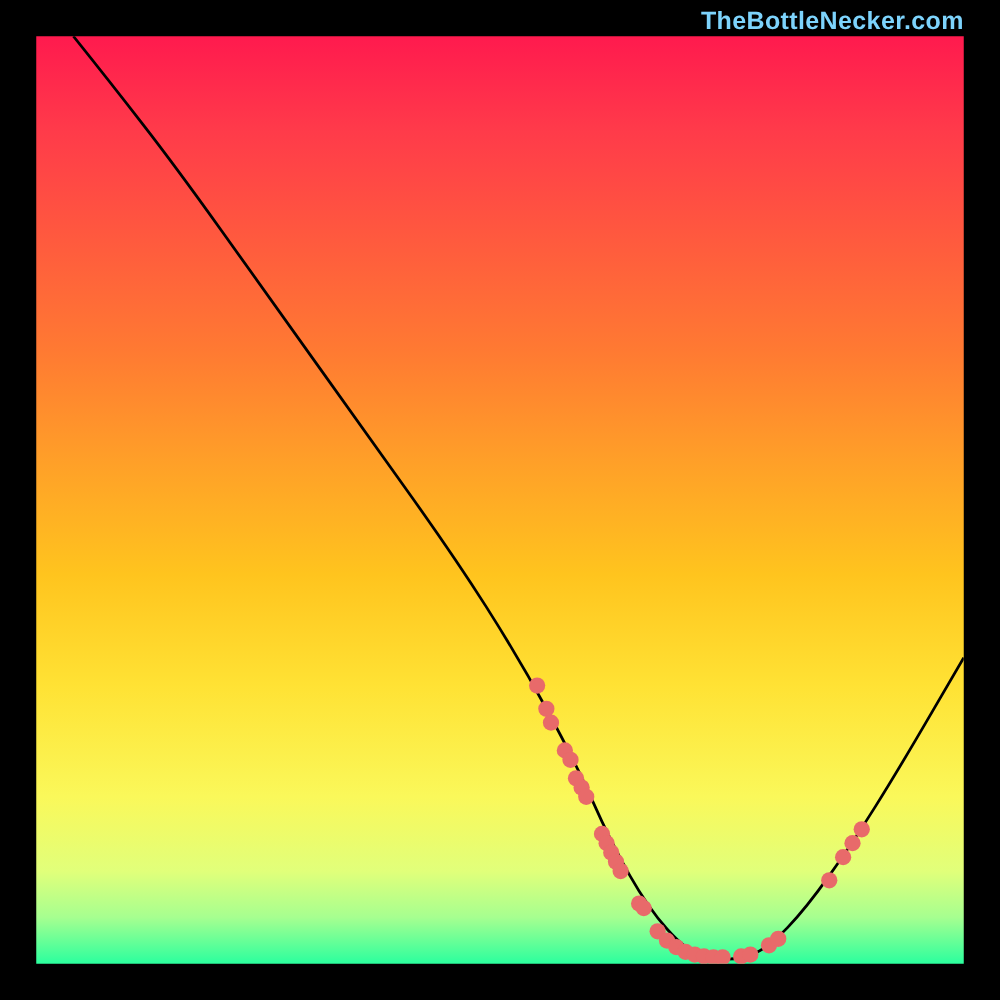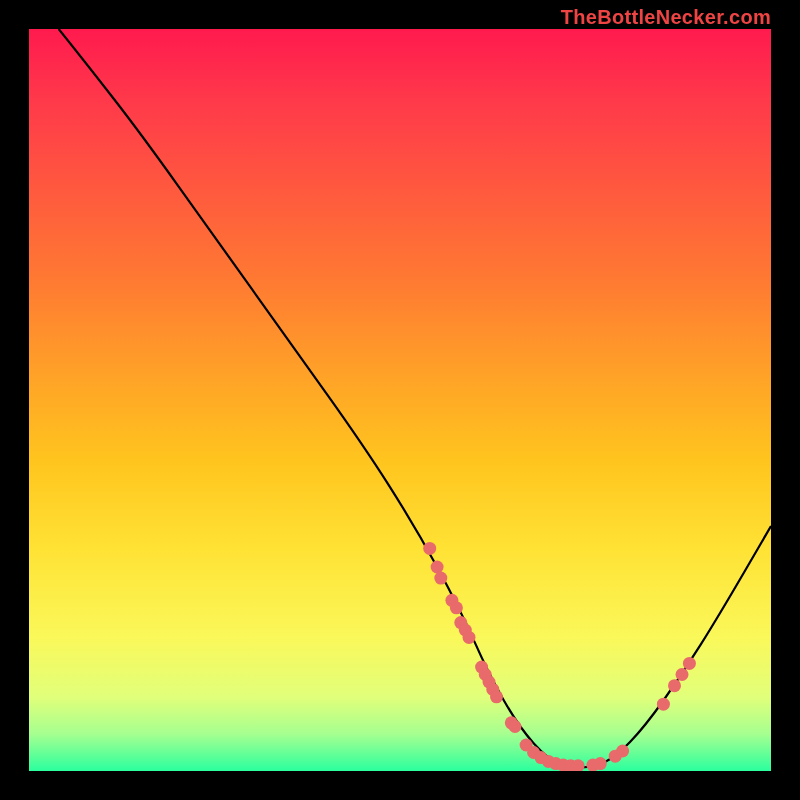--- a/index.html
+++ b/index.html
@@ -27,21 +27,21 @@
       #ffe234 70%,
       #faf85a 82%,
       #e1ff7a 90%,
       #a6ff90 95%,
       #2bff9e 100%);
   }
   .attribution {
     position: absolute;
     top: 6px;
     right: 29px;
-    color: #ef4444;
+    color: #7dd3fc;
     font-size: 20px;
     font-weight: 600;
     letter-spacing: 0.3px;
   }
   svg.curve {
     position: absolute;
     top: 0;
     left: 0;
   }
   .curve-path {

